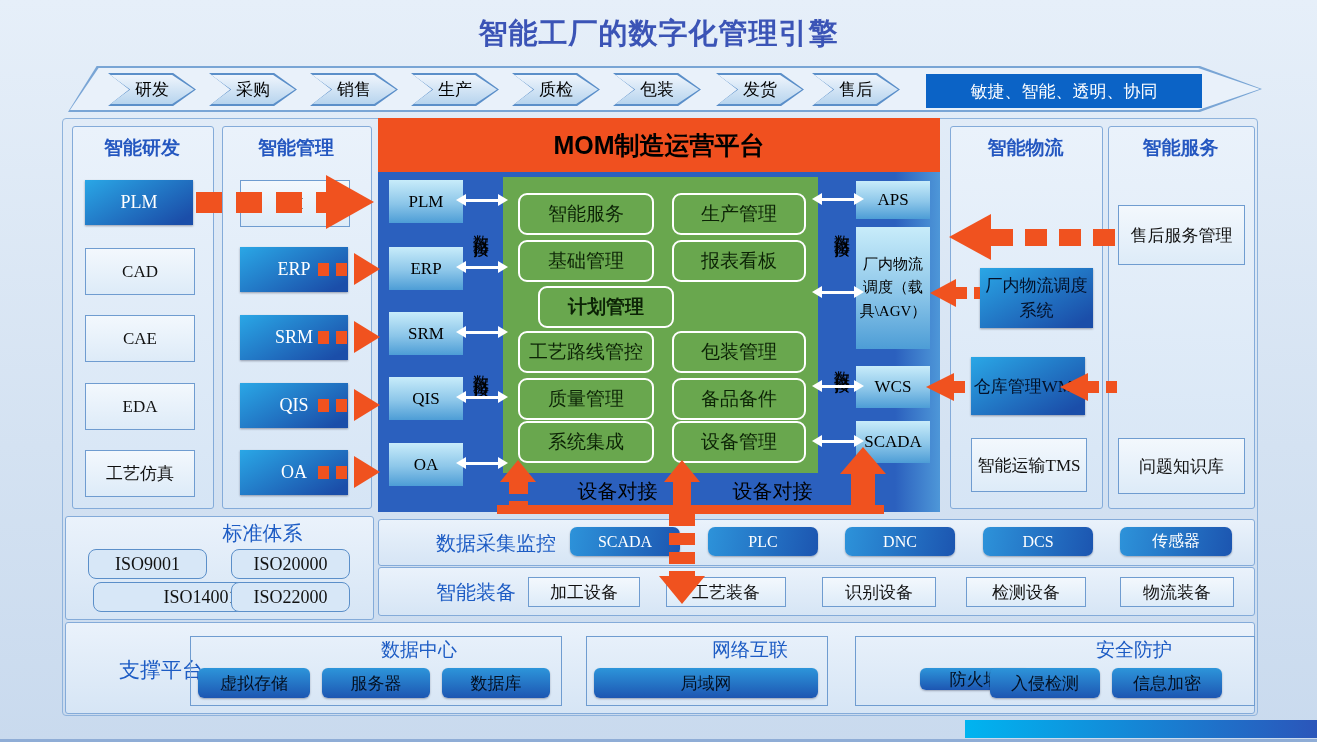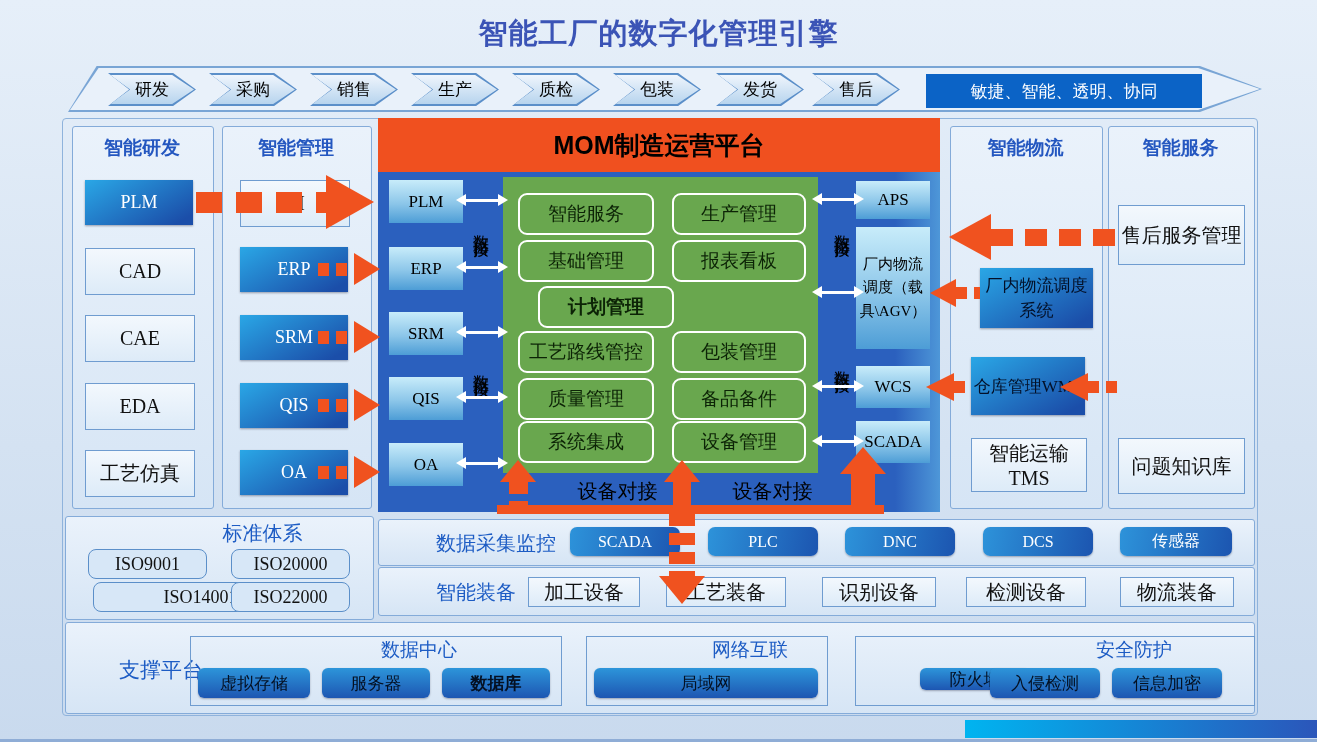--- a/index.html
+++ b/index.html
@@ -11,21 +11,21 @@
   .serif{font-family:"Liberation Serif","DejaVu Serif",serif;}
 
   
   .main-title{width:100%;text-align:center;font-size:29px;font-weight:bold;color:#3b54b6;letter-spacing:1px;}
   .sec-title{font-size:19px;font-weight:bold;color:#2457c0;}
   .lbl-blue{font-size:20px;font-weight:normal;color:#1d5cc4;margin-left:44px;}
 
   
   .panel{border:1.5px solid #84abd9;border-radius:3px;background:linear-gradient(180deg,#eaf2fb,#d6e5f5);}
   .outer{border:1.5px solid #8fb3dc;border-radius:4px;background:transparent;}
-  .obox{border:1px solid #6f9cd0;background:linear-gradient(180deg,#f3f8fd,#ddebf8);color:#111;font-size:20px;}
+  .obox{border:1px solid #6f9cd0;background:linear-gradient(180deg,#f3f8fd,#ddebf8);color:#111;font-size:17px;}
   .fbox{background:linear-gradient(150deg,#2aa7e6 0%,#1b4ea9 90%);color:#fff;font-size:18px;box-shadow:0 1px 2px rgba(0,0,30,.35);}
   .fbox-dark{background:linear-gradient(150deg,#2aa7e6 0%,#1b4ea9 90%);color:#031028;font-size:17px;box-shadow:0 1px 2px rgba(0,0,30,.35);}
   .lbox{background:linear-gradient(180deg,#c8ecfa 0%,#8cc6e9 55%,#4d9dd6 100%);color:#000;font-size:17px;}
   .gbox{border:2px solid #fff;border-radius:9px;color:#0c2306;font-size:19px;background:transparent;}
   .rbox{border-radius:7px;background:linear-gradient(100deg,#2d93da,#1c55b0);color:#fff;font-size:16px;box-shadow:0 1px 2px rgba(0,0,30,.3);}
   .sbox{border-radius:6px;background:linear-gradient(180deg,#2d95da,#1d56b2);color:#041022;font-size:17px;box-shadow:0 1px 2px rgba(0,0,30,.3);}
   .iso{border:1.5px solid #5b8fc9;border-radius:8px;background:#d7e7f7;color:#111;font-size:18px;}
 
   
   .banner-out{clip-path:polygon(2.4% 0,94.8% 0,100% 50%,94.8% 100%,0 100%);background:#79a5d5;}
@@ -190,21 +190,21 @@
   <div class="abs obox ctr serif" style="left:966px;top:577px;width:118px;height:28px;">检测设备</div>
   <div class="abs obox ctr serif" style="left:1120px;top:577px;width:112px;height:28px;">物流装备</div>
 
   <div class="abs panel" style="left:65px;top:622px;width:1188px;height:90px;"></div>
   <div class="abs lbl-blue" style="left:75px;top:656px;font-size:21px;">支撑平台</div>
 
   <div class="abs" style="left:190px;top:636px;width:370px;height:68px;border:1.5px solid #6f9cd0;"></div>
   <div class="abs lbl-blue ctr" style="left:190px;top:639px;width:370px;height:22px;font-size:19px;">数据中心</div>
   <div class="abs sbox ctr serif" style="left:198px;top:668px;width:112px;height:30px;">虚拟存储</div>
   <div class="abs sbox ctr serif" style="left:322px;top:668px;width:108px;height:30px;">服务器</div>
-  <div class="abs sbox ctr serif" style="left:442px;top:668px;width:108px;height:30px;font-weight:bold;">数据库</div>
+  <div class="abs sbox ctr serif" style="left:442px;top:668px;width:108px;height:30px;">数据库</div>
 
   <div class="abs" style="left:586px;top:636px;width:240px;height:68px;border:1.5px solid #6f9cd0;"></div>
   <div class="abs lbl-blue ctr" style="left:586px;top:639px;width:240px;height:22px;font-size:19px;">网络互联</div>
   <div class="abs sbox ctr serif" style="left:594px;top:668px;width:224px;height:30px;">局域网</div>
 
   <div class="abs" style="left:855px;top:636px;width:398px;height:68px;border:1.5px solid #6f9cd0;"></div>
   <div class="abs lbl-blue ctr" style="left:990px;top:639px;width:200px;height:22px;font-size:19px;">安全防护</div>
   <div class="abs sbox ctr serif" style="left:920px;top:668px;width:110px;height:22px;">防火墙</div>
   <div class="abs sbox ctr serif" style="left:990px;top:668px;width:110px;height:30px;">入侵检测</div>
   <div class="abs sbox ctr serif" style="left:1112px;top:668px;width:110px;height:30px;">信息加密</div>

